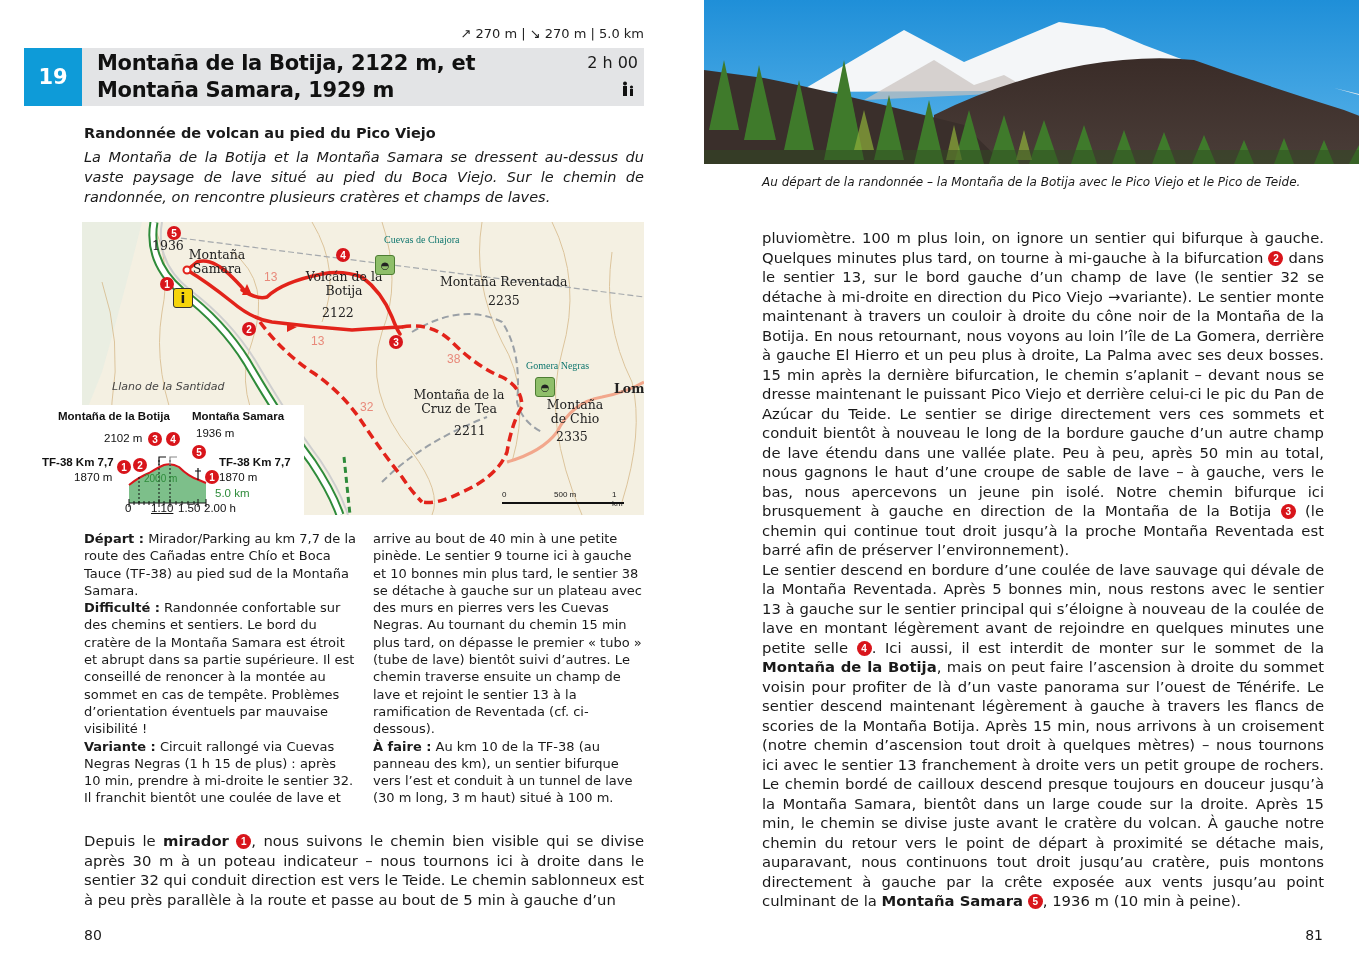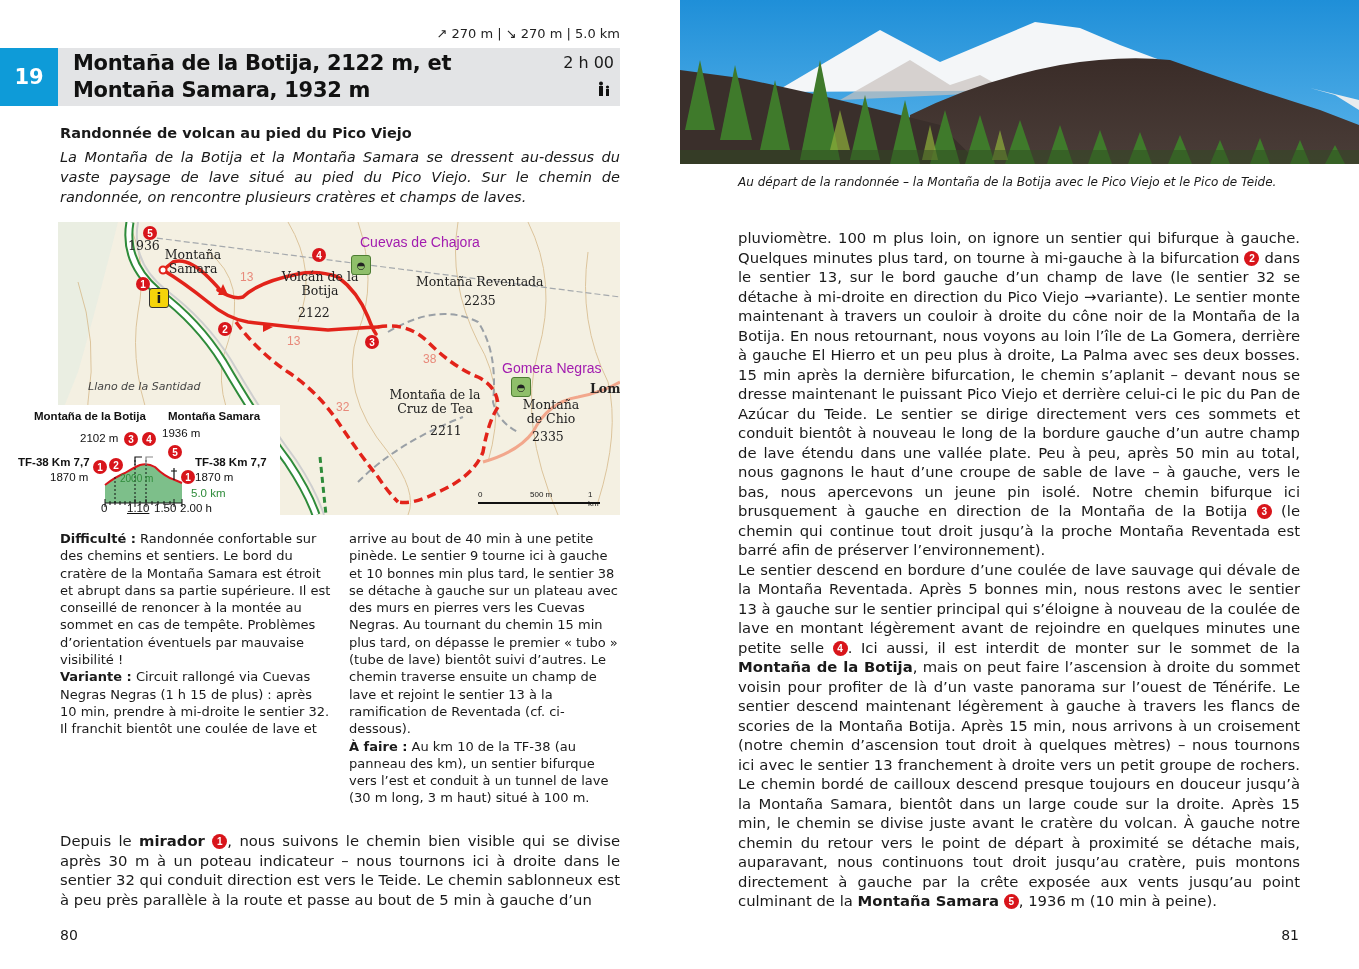--- a/index.html
+++ b/index.html
@@ -1,20 +1,20 @@
 <!DOCTYPE html>
 <html><head>
   <meta charset="utf-8">
   <style>
     html, body { margin: 0; padding: 0; }
     body {
       width: 1359px; height: 969px; background: #ffffff; position: relative; overflow: hidden;
       font-family: "DejaVu Sans", sans-serif; color: #1a1a1a;
     }
-    .page { position: absolute; top: 0; height: 954px; }
+    .page { position: absolute; top: 0; height: 954px; margin-left: 24px; }
     .left { left: 0; width: 680px; }
     .right { left: 680px; width: 679px; }
 
     .stats { position: absolute; top: 26px; right: 60px; font-size: 13px; color: #222; }
     .tour-num {
       position: absolute; left: 0; top: 48px; width: 58px; height: 58px; background: #0e9bd8;
       color: #fff; font-weight: bold; font-size: 21px; display: flex; align-items: center; justify-content: center;
     }
     .title-band {
       position: absolute; left: 58px; top: 48px; width: 562px; height: 58px; background: #e3e4e6;
@@ -28,21 +28,21 @@
 
     .subtitle { position: absolute; left: 60px; top: 125px; font-weight: bold; font-size: 14.5px; }
     .intro {
       position: absolute; left: 60px; top: 147px; width: 560px; font-style: italic; font-size: 14.5px;
       line-height: 20px; text-align: justify;
     }
 
     .map { position: absolute; left: 58px; top: 222px; width: 562px; height: 293px; background: #f3efe0; overflow: hidden; }
     .map svg { position: absolute; left: 0; top: 0; }
     .map-label { position: absolute; font-family: "DejaVu Serif", serif; font-size: 12.5px; color: #222; line-height: 14px; text-align: center; }
-    .map-red-label { position: absolute; font-size: 14px; color: #a21caf; font-family: Liberation Sans, sans-serif; }
+    .map-red-label { position: absolute; font-size: 10px; color: #0f766e; font-family: Liberation Serif, serif; }
     .trail-num { position: absolute; font-size: 12px; color: #e8897a; font-family: "Liberation Sans", sans-serif; }
     .marker {
       position: absolute; width: 14px; height: 14px; border-radius: 50%; background: #d8151b; color: #fff;
       font-size: 10px; font-weight: bold; display: flex; align-items: center; justify-content: center;
       font-family: "Liberation Sans", sans-serif;
     }
     .info-icon {
       position: absolute; left: 91px; top: 66px; width: 18px; height: 18px; background: #f5d40a; border: 1px solid #333;
       border-radius: 3px; font-weight: bold; font-size: 14px; display: flex; align-items: center; justify-content: center;
     }
@@ -82,35 +82,35 @@
   </style>
 </head>
 <body>
 
 <div class="page left">
   <div class="stats">↗ 270 m | ↘ 270 m | 5.0 km</div>
   <div class="tour-num">19</div>
   <div class="title-band">
     <div class="title-text">
       <div>Montaña de la Botija, 2122 m, et</div>
-      <div>Montaña Samara, 1932 m</div>
+      <div>Montaña Samara, 1929 m</div>
     </div>
     <div class="duration">2 h 00</div>
     <div class="family-icon">
       <svg width="16" height="16" viewBox="0 0 16 16">
           <circle cx="5" cy="2.5" r="2" fill="#111"></circle>
           <rect x="3" y="5" width="4" height="10" fill="#111"></rect>
           <circle cx="11.5" cy="6" r="1.6" fill="#111"></circle>
           <rect x="10" y="8" width="3" height="7" fill="#111"></rect>
         </svg>
     </div>
   </div>
 
   <div class="subtitle">Randonnée de volcan au pied du Pico Viejo</div>
-  <div class="intro">La Montaña de la Botija et la Montaña Samara se dressent au-dessus du vaste paysage de lave situé au pied du Pico Viejo. Sur le chemin de randonnée, on rencontre plusieurs cratères et champs de laves.</div>
+  <div class="intro">La Montaña de la Botija et la Montaña Samara se dressent au-dessus du vaste paysage de lave situé au pied du Boca Viejo. Sur le chemin de randonnée, on rencontre plusieurs cratères et champs de laves.</div>
 
   <div class="map">
     <svg width="562" height="293" viewBox="0 0 562 293">
       <rect x="0" y="0" width="562" height="293" fill="#f4f0e2"></rect>
       <path d="M0,0 L60,0 Q40,80 20,150 L0,200 Z" fill="#e6ede2" opacity="0.7"></path>
 
       <g stroke="#d6b98a" stroke-width="1" fill="none" opacity="0.8">
         <path d="M70,0 Q90,40 80,90 Q70,150 100,220"></path>
         <path d="M150,30 Q190,60 170,120 Q150,170 190,230"></path>
         <path d="M230,0 Q260,50 240,100"></path>
@@ -211,40 +211,41 @@
           <line x1="135" y1="55" x2="135" y2="98"></line>
           <line x1="146" y1="55" x2="146" y2="98"></line>
       </g>
       <path d="M135,60 L135,52 L142,52" stroke="#111" stroke-width="1.2" fill="none"></path>
       <path d="M146,60 L146,52 L153,52" stroke="#888" stroke-width="1.2" fill="none"></path>
       <path d="M174,75 L174,63 M171,66 L177,66" stroke="#111" stroke-width="1.2" fill="none"></path>
     </svg>
     <div class="profile-label b" style="left:34px;top:5px;">Montaña de la Botija</div>
     <div class="profile-label b" style="left:168px;top:5px;">Montaña Samara</div>
     <div class="profile-label" style="left:80px;top:27px;">2102 m</div>
-    <div class="profile-label" style="left:162px;top:22px;">1936 m</div>
+    <div class="profile-label" style="left:172px;top:22px;">1936 m</div>
     <div class="profile-label b" style="left:18px;top:51px;">TF-38 Km 7,7</div>
     <div class="profile-label" style="left:50px;top:66px;">1870 m</div>
     <div class="profile-label b" style="left:195px;top:51px;">TF-38 Km 7,7</div>
     <div class="profile-label" style="left:195px;top:66px;">1870 m</div>
     <div class="profile-label profile-green" style="left:120px;top:68px;font-size:10px;">2000 m</div>
     <div class="profile-label profile-green" style="left:191px;top:82px;">5.0 km</div>
     <div class="profile-label" style="left:101px;top:97px;">0</div>
     <div class="profile-label" style="left:127px;top:97px;text-decoration:underline;">1.10</div>
     <div class="profile-label" style="left:154px;top:97px;">1.50</div>
     <div class="profile-label" style="left:180px;top:97px;">2.00 h</div>
     <div class="marker" style="left:93px;top:55px;">1</div>
     <div class="marker" style="left:109px;top:53px;">2</div>
     <div class="marker" style="left:124px;top:27px;">3</div>
     <div class="marker" style="left:142px;top:27px;">4</div>
     <div class="marker" style="left:168px;top:40px;">5</div>
     <div class="marker" style="left:181px;top:65px;">1</div>
   </div>
 
   <div class="details col1">
+    <div><b>Départ :</b><span> Mirador/Parking au km 7,7 de la route des Cañadas entre Chío et Boca Tauce (TF-38) au pied sud de la Montaña Samara.</span></div>
     <div><b>Difficulté :</b><span> Randonnée confortable sur des chemins et sentiers. Le bord du cratère de la Montaña Samara est étroit et abrupt dans sa partie supérieure. Il est conseillé de renoncer à la montée au sommet en cas de tempête. Problèmes d’orientation éventuels par mauvaise visibilité !</span></div>
     <div><b>Variante :</b><span> Circuit rallongé via Cuevas Negras Negras (1 h 15 de plus) : après 10 min, prendre à mi-droite le sentier 32. Il franchit bientôt une coulée de lave et</span></div>
   </div>
   <div class="details col2">
     <div><span>arrive au bout de 40 min à une petite pinède. Le sentier 9 tourne ici à gauche et 10 bonnes min plus tard, le sentier 38 se détache à gauche sur un plateau avec des murs en pierres vers les Cuevas Negras. Au tournant du chemin 15 min plus tard, on dépasse le premier « tubo » (tube de lave) bientôt suivi d’autres. Le chemin traverse ensuite un champ de lave et rejoint le sentier 13 à la ramification de Reventada (cf. ci-dessous).</span></div>
     <div><b>À faire :</b><span> Au km 10 de la TF-38 (au panneau des km), un sentier bifurque vers l’est et conduit à un tunnel de lave (30 m long, 3 m haut) situé à 100 m.</span></div>
   </div>
 
   <div class="body-text left-body">
     <span>Depuis le </span><b>mirador</b> <span class="num-badge">1</span><span>, nous suivons le chemin bien visible qui se divise après 30 m à un poteau indicateur – nous tournons ici à droite dans le sentier 32 qui conduit direction est vers le Teide. Le chemin sablonneux est à peu près parallèle à la route et passe au bout de 5 min à gauche d’un</span>

